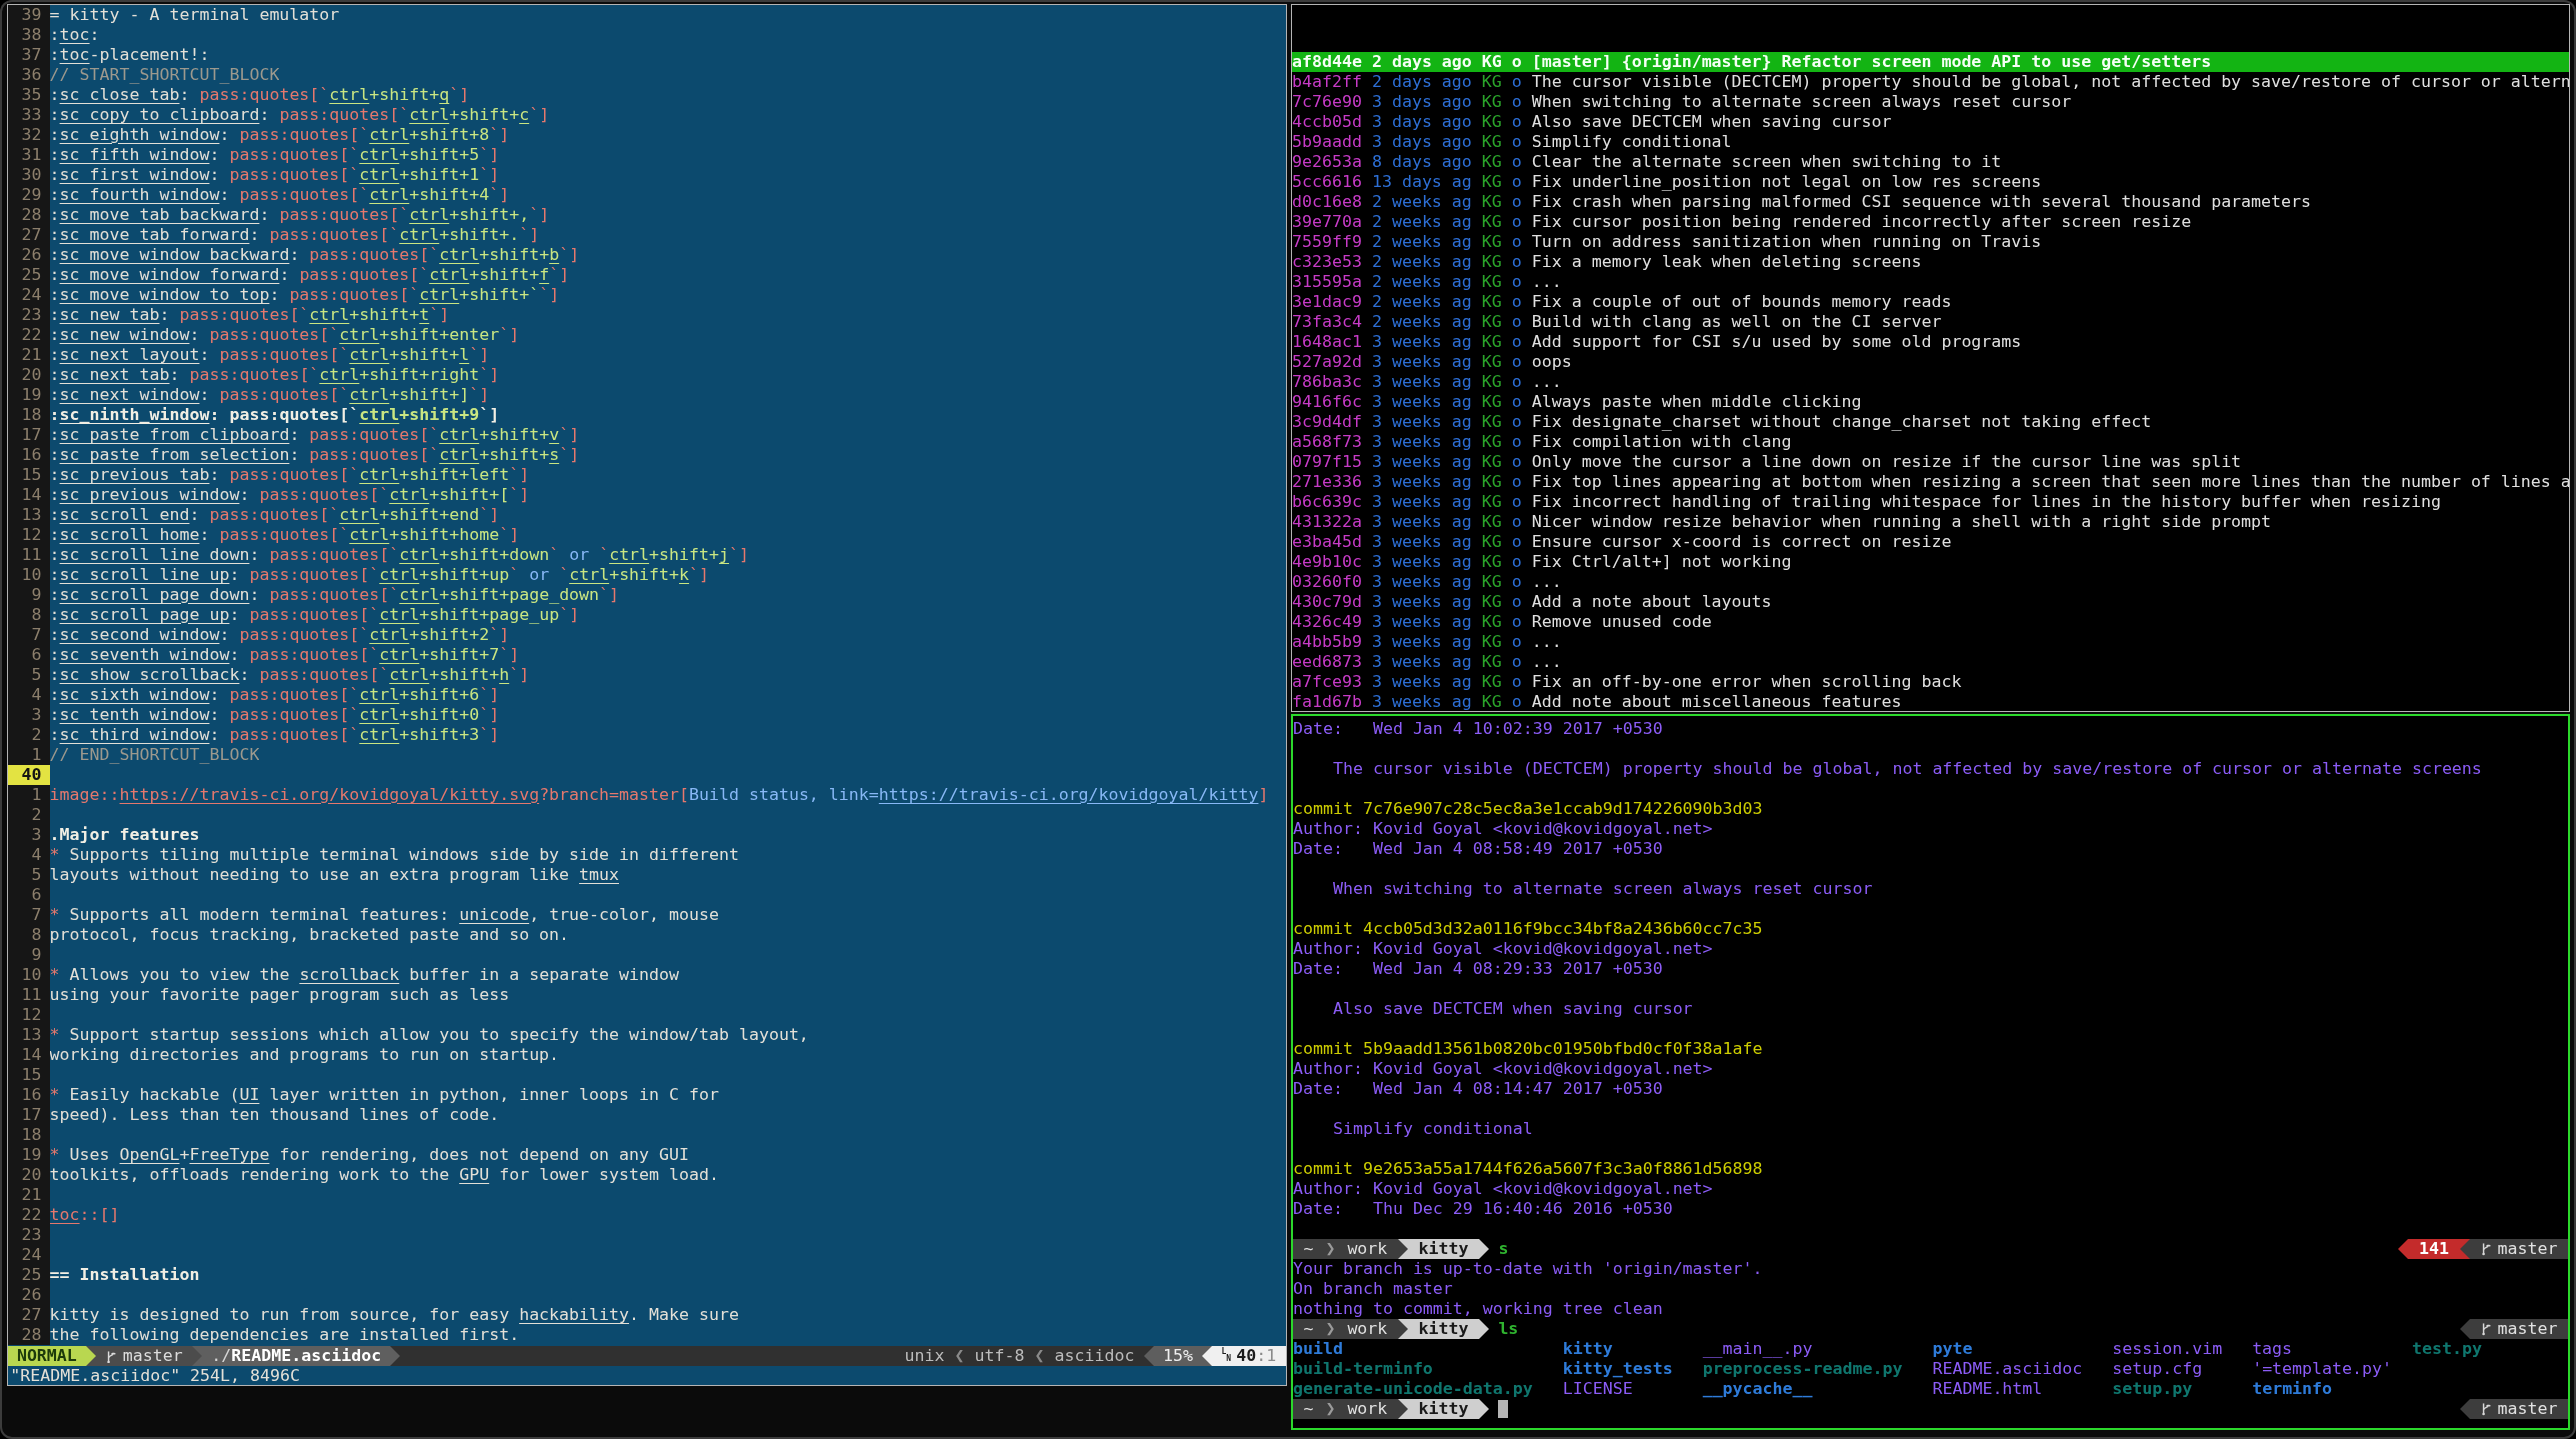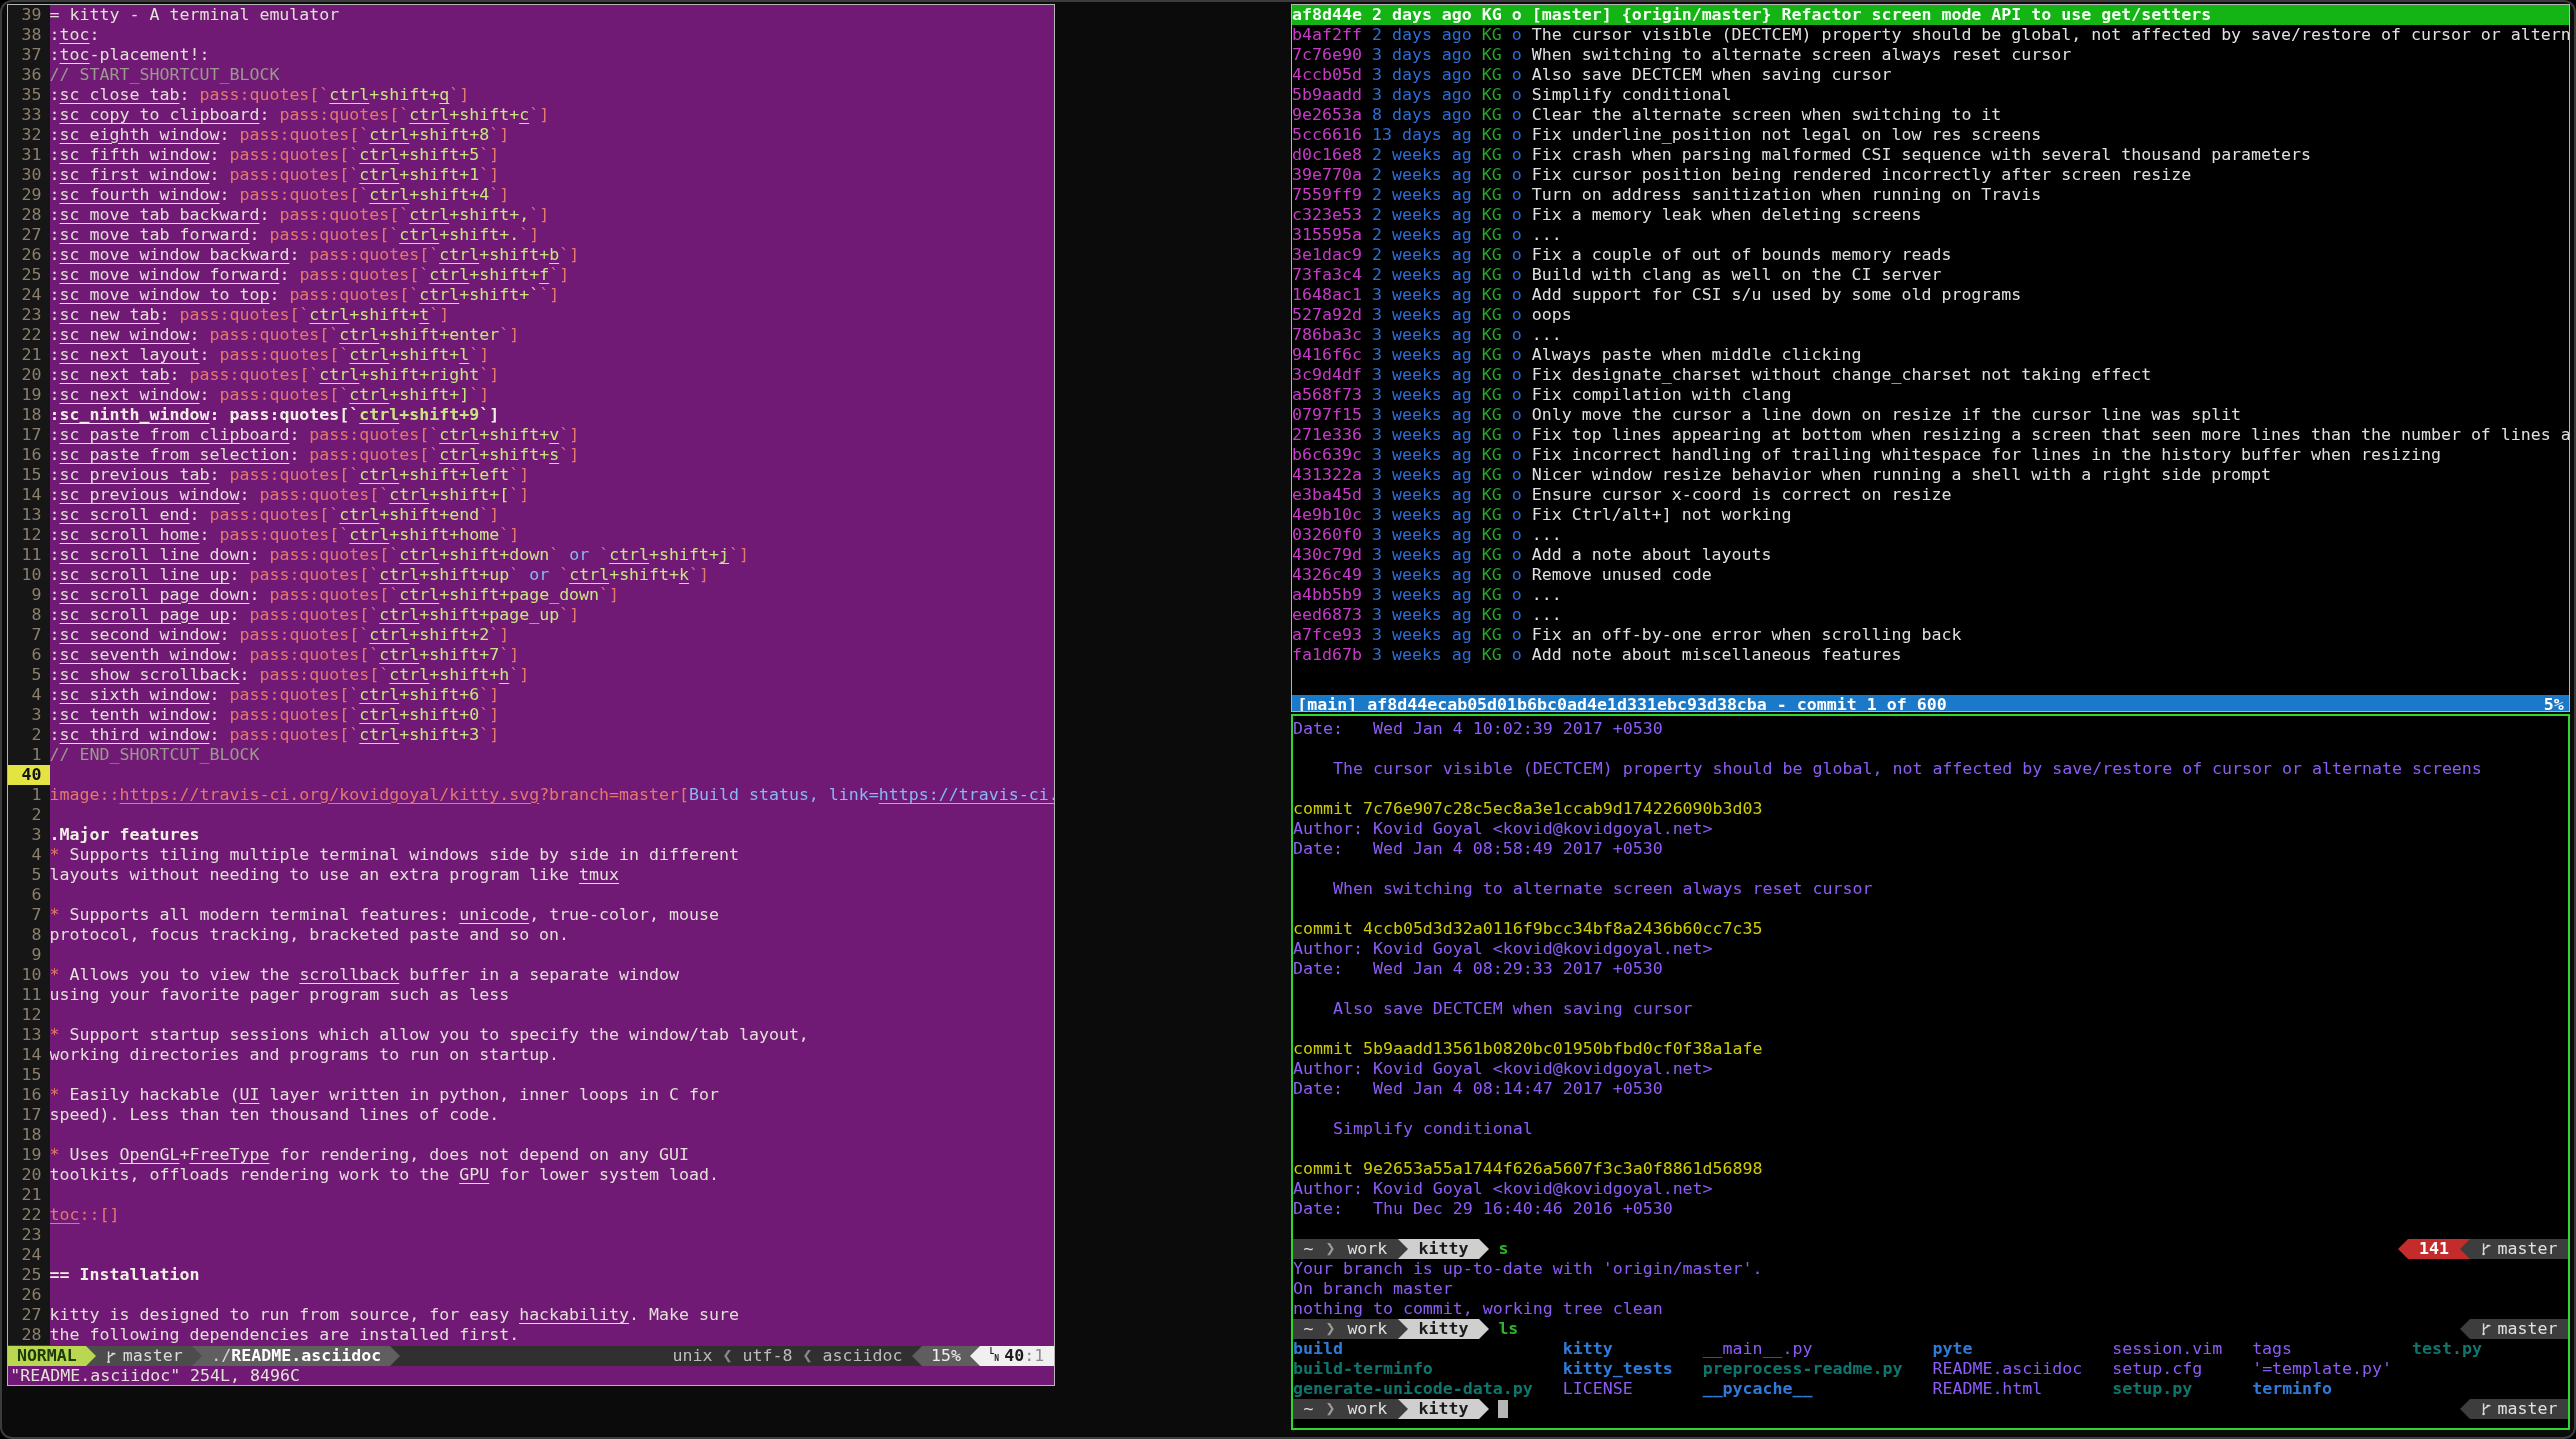--- a/index.html
+++ b/index.html
@@ -1,20 +1,20 @@
 <!DOCTYPE html>
 <html style="font-size:10.6px"><head>
 <meta charset="utf-8">
 <style>
   html,body{margin:0;padding:0;background:#000;}
   .screen{position:relative;width:2576px;height:1439px;background:#0b0b0b;
     border-radius:12px;box-shadow:inset 0 0 0 2px #3c3c3c;overflow:hidden;
     font-family:"DejaVu Sans Mono","Liberation Mono",monospace;font-size:16.6px;}
   .win{position:absolute;box-sizing:border-box;overflow:hidden;}
-  .vim-win{left:6.6px;top:4px;width:1048px;height:1382px;border:1.3px solid #b5b5b5;background:#701a75;}
+  .vim-win{left:6.6px;top:4px;width:1280px;height:1382px;border:1.3px solid #b5b5b5;background:#0c4a6e;}
   .tig-win{left:1291px;top:4px;width:1279px;height:708px;border:1.3px solid #b5b5b5;background:#000;display:flex;flex-direction:column;}
   .shell-win{left:1291px;top:714px;width:1279px;height:716px;border:2px solid #2bd82b;background:#000;}
 
   
   .vim-body{height:1341px;overflow:hidden;}
   .vrow{display:flex;height:20px;line-height:20px;white-space:pre;}
   .gut{flex:0 0 42px;box-sizing:border-box;text-align:right;padding-right:8px;
        background:#161616;color:#8c7f6c;}
   .gut.cur{background:#e3e342;color:#141414;font-weight:bold;}
   .vtext{white-space:pre;overflow:hidden;}
@@ -49,21 +49,21 @@
   .al-pos .colcol{color:#8a8a8a;}
   .lnicon{display:inline-flex;flex-direction:column;font-size:8px;line-height:6.6px;font-weight:bold;color:#1c1c1c;}
   .lnicon span:last-child{padding-left:4.6px;}
   .vim-msg{height:20px;line-height:20px;color:#e3e0d7;padding-left:2.7px;white-space:pre;}
 
   
   .tig-rows{flex:0 0 auto;}
   .trow{height:20px;line-height:20px;white-space:pre;overflow:hidden;}
   .trow .th{color:#c73bc7}.trow .td2{color:#2d6fd6}.trow .ta{color:#2aa32a}
   .trow .tg{color:#2d6fd6}.trow .tm{color:#e0e0e0}
-  .trow.sel{background:#13b413;font-weight:bold;}
+  .trow.sel{background:#13b413;font-weight:bold;margin-top:47px;}
   .trow.sel .th,.trow.sel .td2,.trow.sel .ta,.trow.sel .tg,.trow.sel .tm{color:#f6fff6;}
   .tig-spacer{flex:1;}
   .tig-status{height:16px;line-height:20px;background:#1a79c9;color:#fff;font-weight:bold;
      display:flex;white-space:pre;padding:0 5.3px;}
   .tig-status .fill{flex:1;}
 
   
   .shell-body{padding-top:2.7px;height:709px;overflow:hidden;}
   .srow{height:20px;line-height:20px;white-space:pre;overflow:hidden;color:#e6e6e6;}
   .s-w{color:#8b5cf6}.s-y{color:#cdcd00}

